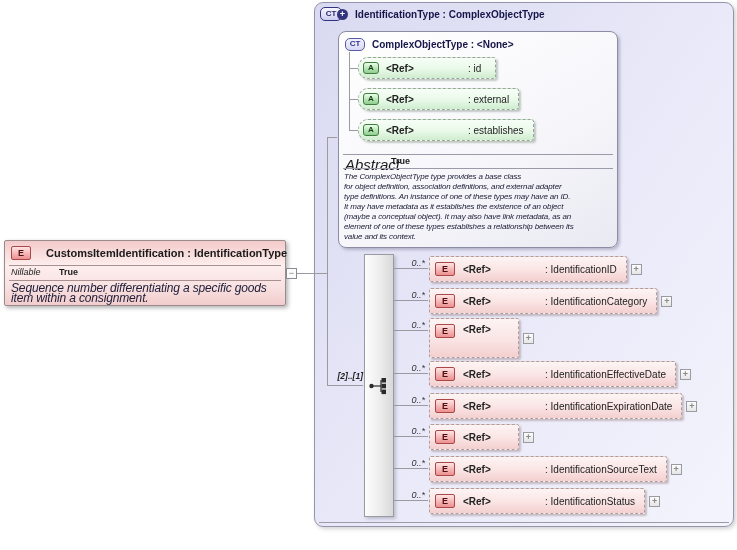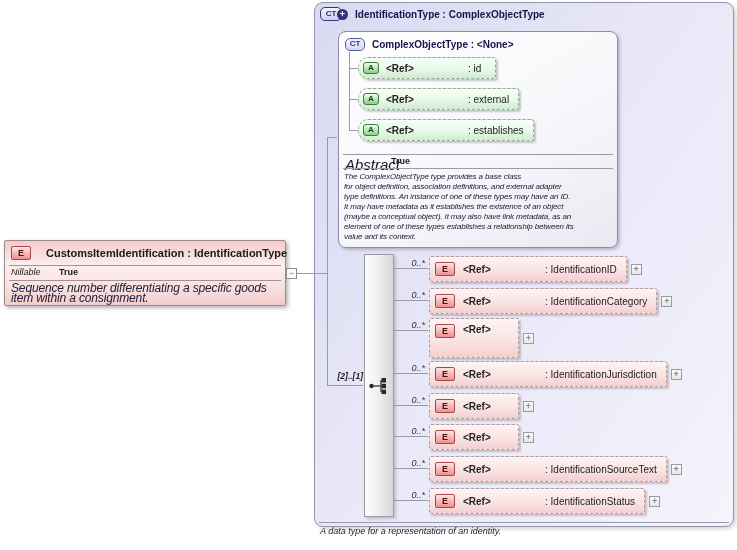--- a/index.html
+++ b/index.html
@@ -195,30 +195,31 @@
         <span class="ref">&lt;Ref&gt;</span>
       </div>
       <span class="plus">+</span>
     </div>
 
     <div class="el-row r4">
       <span class="card">0..*</span>
       <div class="el-box">
         <span class="e-icon">E</span>
         <span class="ref">&lt;Ref&gt;</span>
-        <span class="name">: IdentificationJurisdiction</span>
+        <span class="name">: IdentificationEffectiveDate</span>
       </div>
       <span class="plus">+</span>
     </div>
 
     <div class="el-row r5">
       <span class="card">0..*</span>
       <div class="el-box">
         <span class="e-icon">E</span>
         <span class="ref">&lt;Ref&gt;</span>
+        <span class="name">: IdentificationExpirationDate</span>
       </div>
       <span class="plus">+</span>
     </div>
 
     <div class="el-row r6">
       <span class="card">0..*</span>
       <div class="el-box">
         <span class="e-icon">E</span>
         <span class="ref">&lt;Ref&gt;</span>
       </div>
@@ -239,21 +240,20 @@
       <span class="card">0..*</span>
       <div class="el-box">
         <span class="e-icon">E</span>
         <span class="ref">&lt;Ref&gt;</span>
         <span class="name">: IdentificationStatus</span>
       </div>
       <span class="plus">+</span>
     </div>
 
     <div class="footer-line"></div>
-    <div class="footer-text">A data type for a representation of an identity.</div>
   </div>
 
   <div class="left-box">
     <div class="lb-title-row">
       <span class="e-icon">E</span>
       <span class="lb-title">CustomsItemIdentification : IdentificationType</span>
     </div>
     <div class="lb-sep lbsep1"></div>
     <span class="lb-label">Nillable</span>
     <span class="lb-value">True</span>

